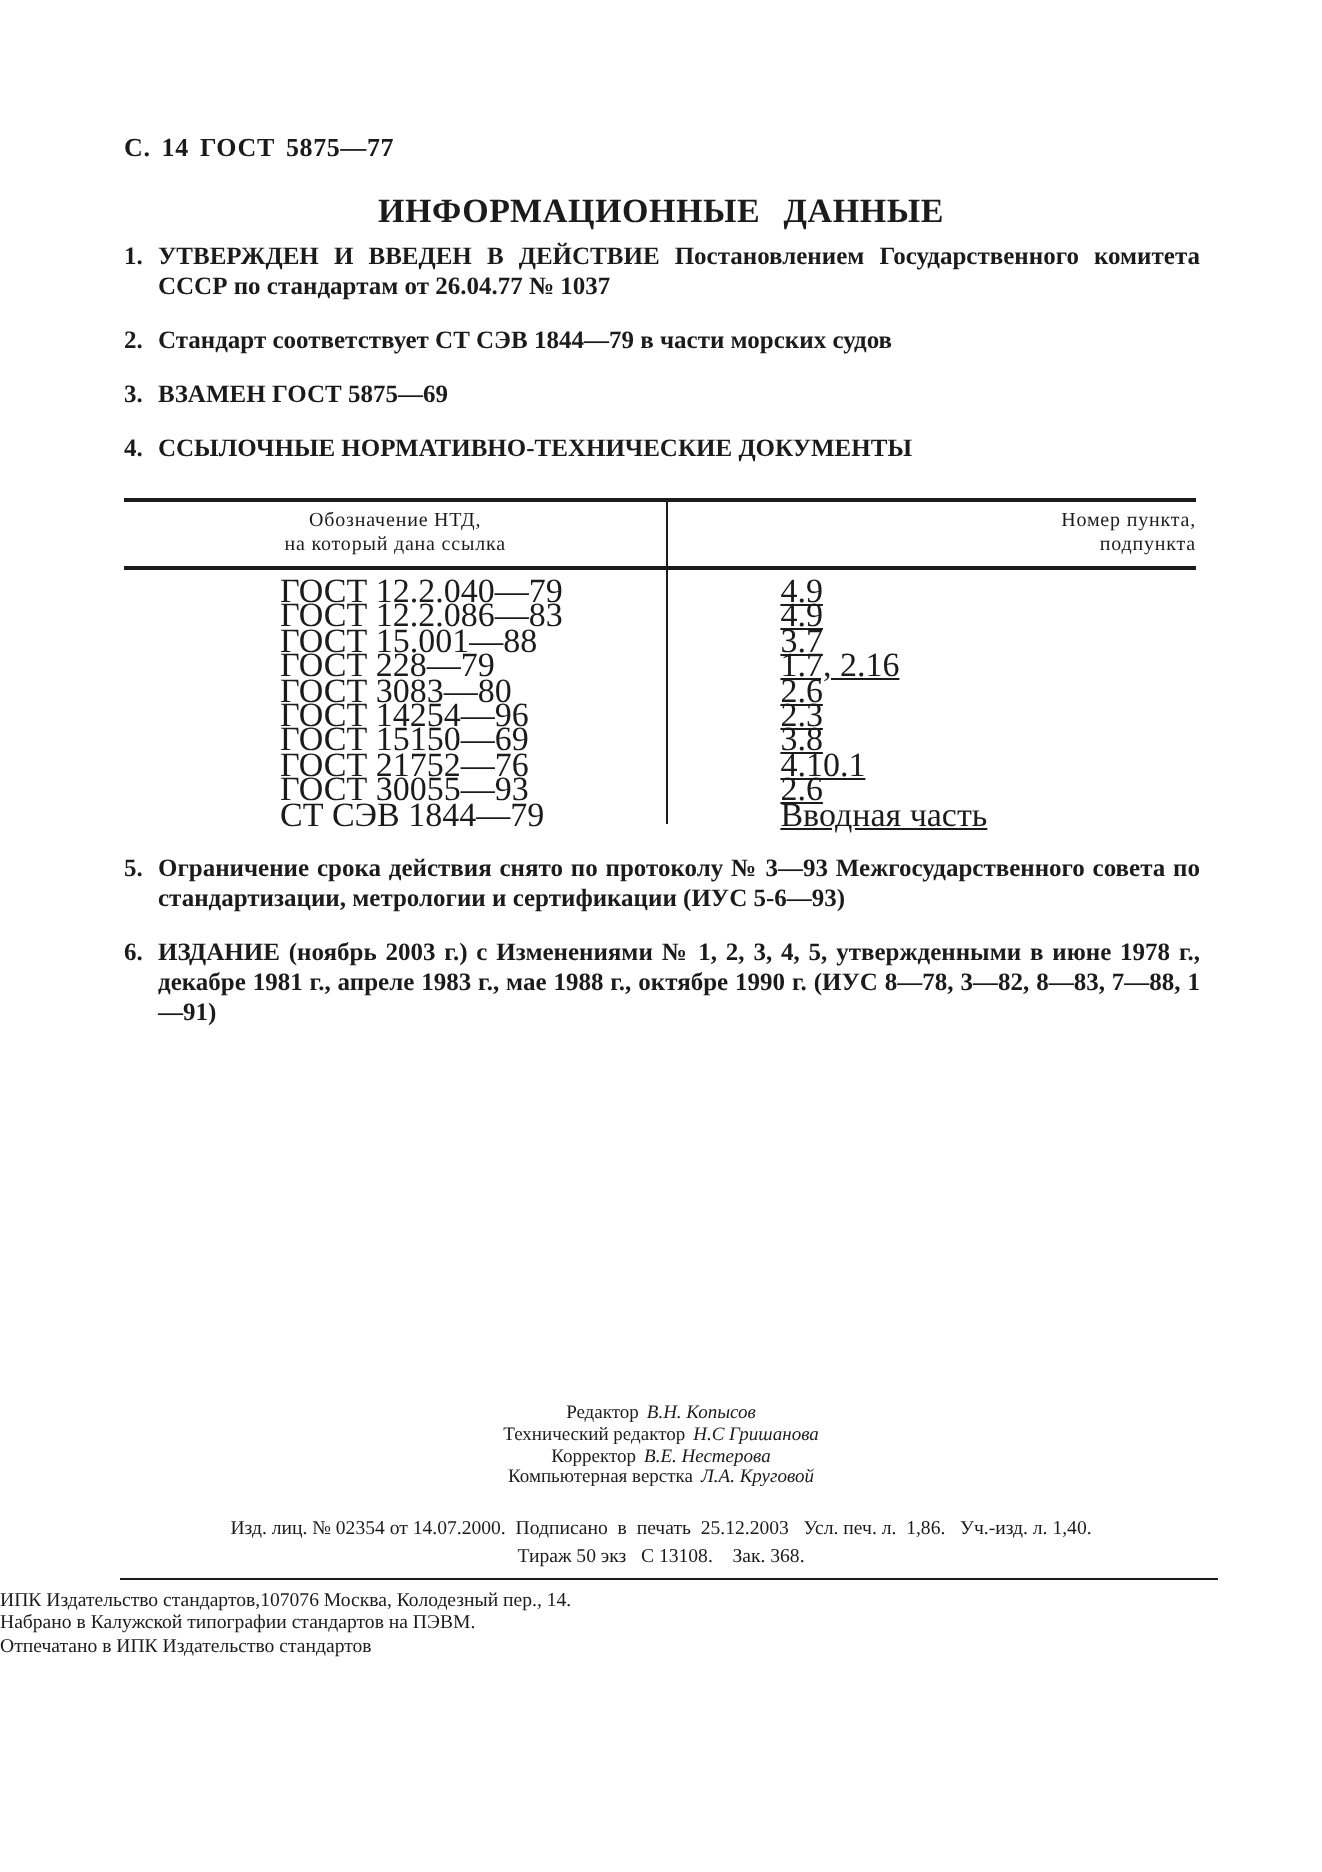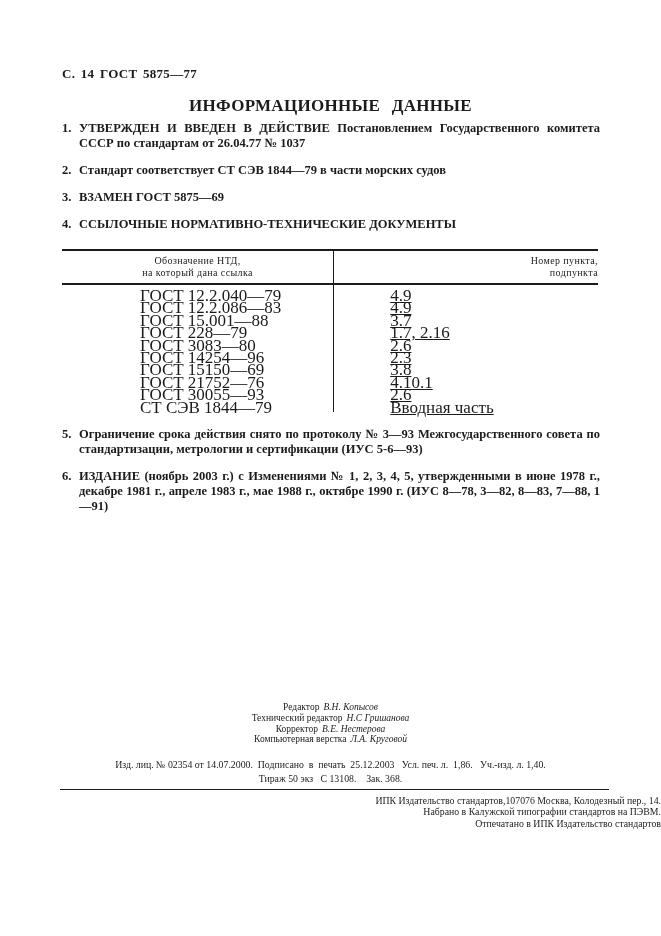--- a/index.html
+++ b/index.html
@@ -100,21 +100,21 @@
 
   .footer-rule {
     position: absolute;
     left: 60px; right: 52px; top: 789px;
     border-top: 1.5px solid #1b1b1b;
   }
 
   .publisher {
     position: absolute;
     left: 0; right: 0; top: 795px;
-    text-align: right;
+    text-align: left;
     font-size: 9.8px;
     line-height: 11.4px;
   }
   .publisher-contacts {
     display: flex;
     justify-content: center;
     gap: 42px;
   }
 </style>
 </head>

